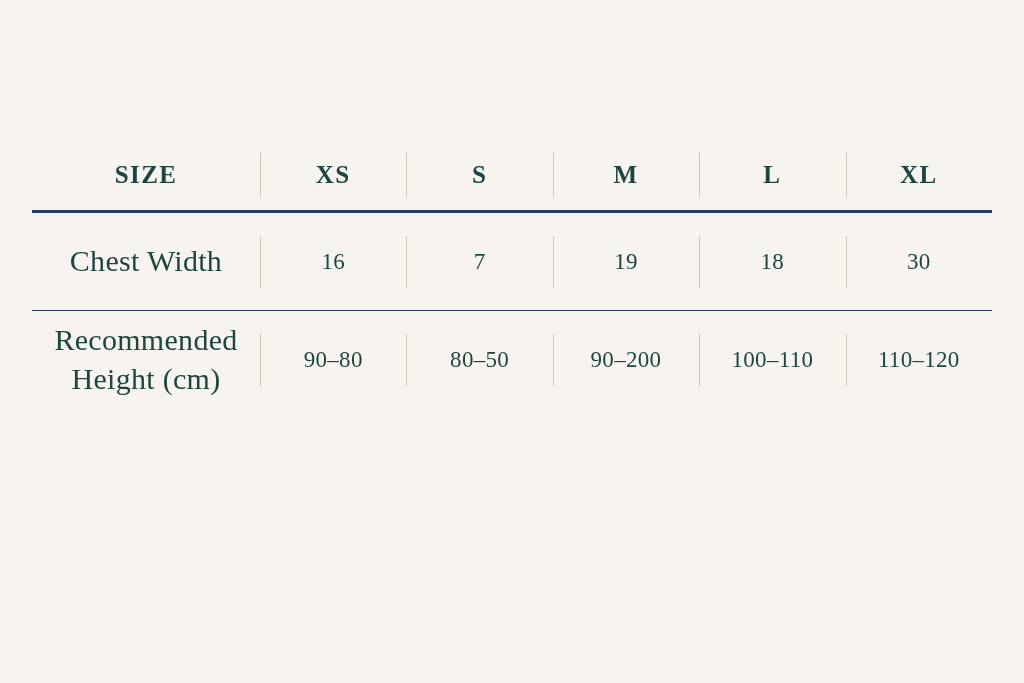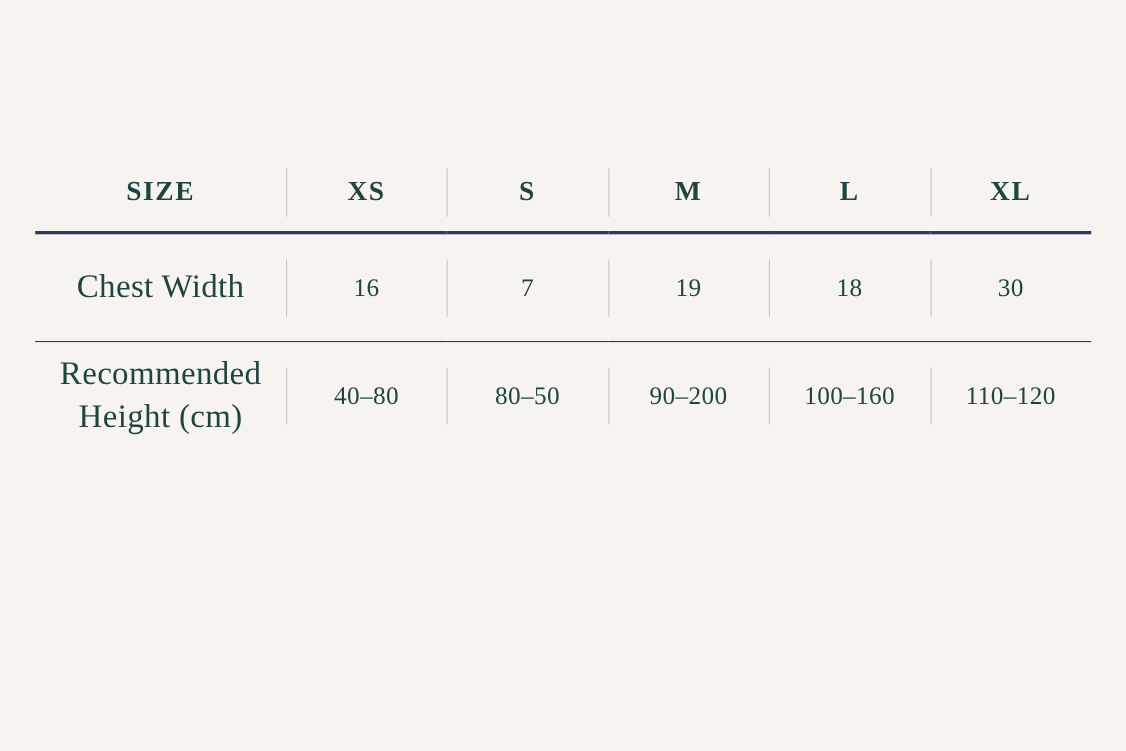--- a/index.html
+++ b/index.html
@@ -165,30 +165,30 @@
         </td>
       </tr>
 
 
       <tr class="body-row">
         <td class="row-label">
           <span class="cell-inner two-line">Recommended
 Height (cm)</span>
         </td>
         <td class="divided">
-          <span class="cell-inner">40–80</span>
+          <span class="cell-inner">90–80</span>
         </td>
         <td class="divided">
           <span class="cell-inner">80–50</span>
         </td>
         <td class="divided">
           <span class="cell-inner">90–200</span>
         </td>
         <td class="divided">
-          <span class="cell-inner">100–160</span>
+          <span class="cell-inner">100–110</span>
         </td>
         <td class="divided">
           <span class="cell-inner">110–120</span>
         </td>
       </tr>
     </tbody>
   </table>
 
 </div>
 

